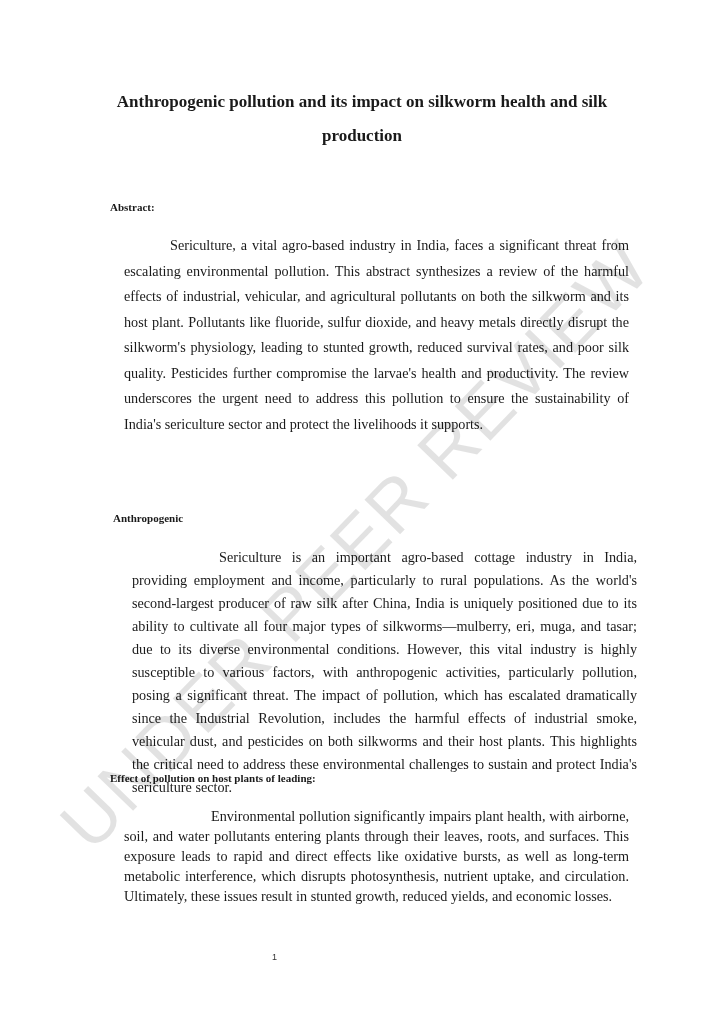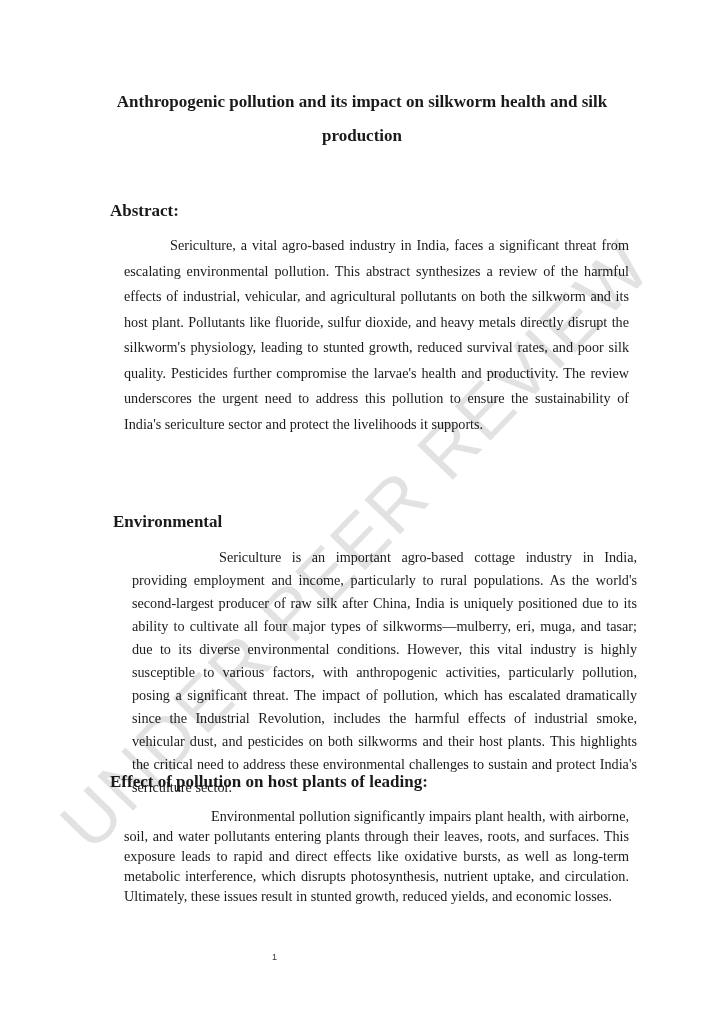--- a/index.html
+++ b/index.html
@@ -28,21 +28,21 @@
       text-align: center;
       font-weight: bold;
       font-size: 17px;
       line-height: 34px;
       margin: 0;
     }
     .heading {
       position: absolute;
       left: 110px;
       font-weight: bold;
-      font-size: 17px;
+      font-size: 11px;
       margin: 0;
     }
     .para {
       position: absolute;
       left: 124px;
       width: 505px;
       font-size: 14.2px;
       text-align: justify;
       margin: 0;
     }
@@ -101,21 +101,21 @@
 <body>
 
 <div class="page">
 
   <h1 class="title">Anthropogenic pollution and its impact on silkworm health and silk production</h1>
 
   <h2 class="heading abs-heading">Abstract:</h2>
   <p class="para abstract-para">Sericulture, a vital agro-based industry in India, faces a significant threat from escalating environmental pollution. This abstract synthesizes a review of the harmful effects of industrial, vehicular, and agricultural pollutants on both the silkworm and its host plant. Pollutants like fluoride, sulfur dioxide, and heavy metals directly disrupt the silkworm's physiology, leading to stunted growth, reduced survival rates, and poor silk quality. Pesticides further compromise the larvae's health and productivity. The review underscores the urgent need to address this pollution to ensure the sustainability of India's sericulture sector and protect the livelihoods it supports.</p>
 
 
-  <h2 class="heading intro-heading">Environmental</h2>
+  <h2 class="heading intro-heading">Anthropogenic</h2>
   <p class="para intro-para">Sericulture is an important agro-based cottage industry in India, providing employment and income, particularly to rural populations. As the world's second-largest producer of raw silk after China, India is uniquely positioned due to its ability to cultivate all four major types of silkworms—mulberry, eri, muga, and tasar; due to its diverse environmental conditions. However, this vital industry is highly susceptible to various factors, with anthropogenic activities, particularly pollution, posing a significant threat. The impact of pollution, which has escalated dramatically since the Industrial Revolution, includes the harmful effects of industrial smoke, vehicular dust, and pesticides on both silkworms and their host plants. This highlights the critical need to address these environmental challenges to sustain and protect India's sericulture sector.</p>
 
   <h2 class="heading effect-heading">Effect of pollution on host plants of leading:</h2>
   <p class="para effect-para">Environmental pollution significantly impairs plant health, with airborne, soil, and water pollutants entering plants through their leaves, roots, and surfaces. This exposure leads to rapid and direct effects like oxidative bursts, as well as long-term metabolic interference, which disrupts photosynthesis, nutrient uptake, and circulation. Ultimately, these issues result in stunted growth, reduced yields, and economic losses.</p>
 
   <div class="page-number">1</div>
 
   <div class="watermark">UNDER PEER REVIEW</div>
 </div>
 

